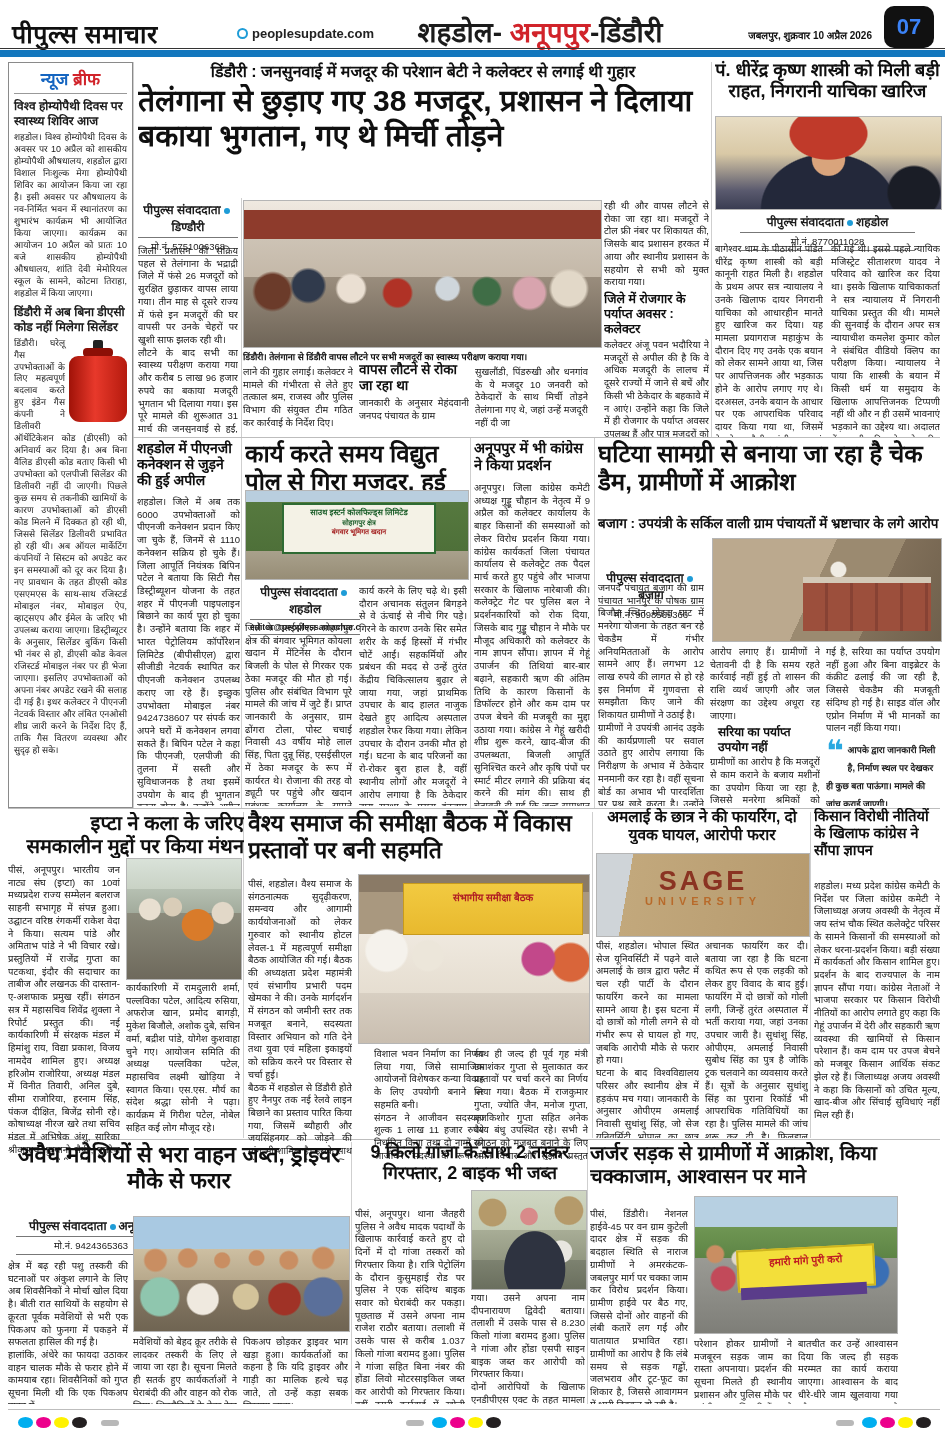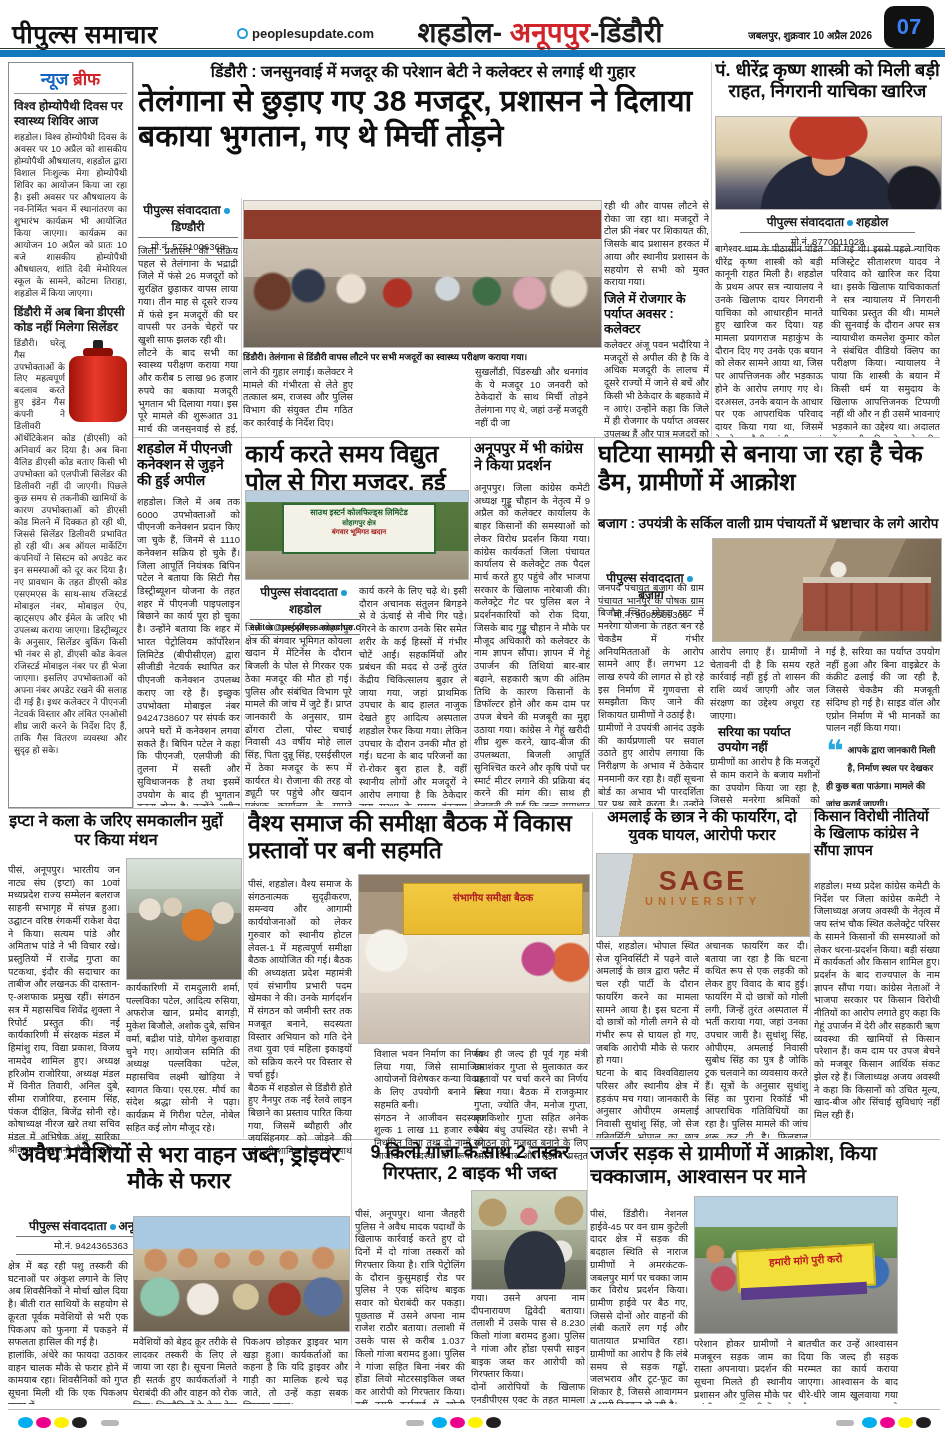--- a/index.html
+++ b/index.html
@@ -129,20 +129,24 @@
         radial-gradient(circle at 30% 60%, #eadfd2 0 5%, transparent 6%),
         radial-gradient(circle at 43% 63%, #b03226 0 6%, transparent 7%),
         radial-gradient(circle at 57% 60%, #cfd6db 0 5%, transparent 6%),
         radial-gradient(circle at 68% 62%, #3f6d46 0 5%, transparent 6%),
         radial-gradient(circle at 80% 63%, #d8a4ae 0 5%, transparent 6%),
         radial-gradient(circle at 91% 60%, #e2d8c8 0 5%, transparent 6%),
         linear-gradient(180deg,#efe9e0 0%,#ece5dc 6%,#8e3b2c 6%,#8e3b2c 26%,#cdc3b5 26%,#c4b8a8 52%,#9a8d7d 52%,#6f6558 100%);"></div>
   <div class="abs caption" style="left:243px;top:350px;width:357px;">डिंडौरी। तेलंगाना से डिंडौरी वापस लौटने पर सभी मजदूरों का स्वास्थ्य परीक्षण कराया गया।</div>
 
   <div class="abs body-text" style="left:243px;top:366px;width:110px;height:72px;">लाने की गुहार लगाई। कलेक्टर ने मामले की गंभीरता से लेते हुए तत्काल श्रम, राजस्व और पुलिस विभाग की संयुक्त टीम गठित कर कार्रवाई के निर्देश दिए।</div>
+  <div class="abs" style="left:359px;top:362px;width:110px;height:76px;overflow:hidden;">
+    <div class="subhead" style="font-size:13.5px;">वापस लौटने से रोका जा रहा था</div>
+    <div class="body-text" style="margin-top:3px;">जानकारी के अनुसार मेहंदवानी जनपद पंचायत के ग्राम</div>
+  </div>
   <div class="abs body-text" style="left:475px;top:366px;width:113px;height:72px;">सुखलौंडी, पिंडरुखी और धनगांव के ये मजदूर 10 जनवरी को ठेकेदारों के साथ मिर्ची तोड़ने तेलंगाना गए थे, जहां उन्हें मजदूरी नहीं दी जा</div>
 
   <div class="abs" style="left:604px;top:200px;width:105px;height:237px;overflow:hidden;">
     <div class="body-text">रही थी और वापस लौटने से रोका जा रहा था। मजदूरों ने टोल फ्री नंबर पर शिकायत की, जिसके बाद प्रशासन हरकत में आया और स्थानीय प्रशासन के सहयोग से सभी को मुक्त कराया गया।</div>
     <div class="subhead" style="font-size:12.5px;margin:3px 0 2px;">जिले में रोजगार के पर्याप्त अवसर : कलेक्टर</div>
     <div class="body-text">कलेक्टर अंजू पवन भदौरिया ने मजदूरों से अपील की है कि वे अधिक मजदूरी के लालच में दूसरे राज्यों में जाने से बचें और किसी भी ठेकेदार के बहकावे में न आएं। उन्होंने कहा कि जिले में ही रोजगार के पर्याप्त अवसर उपलब्ध हैं और पात्र मजदूरों को शासकीय योजनाओं का लाभ दिलाया जाएगा।</div>
   </div>
 
   <div class="abs headline" style="left:715px;top:60px;width:225px;font-size:18px;text-align:center;">पं. धीरेंद्र कृष्ण शास्त्री को मिली बड़ी राहत, निगरानी याचिका खारिज</div>
   <div class="photo" style="left:715px;top:116px;width:225px;height:92px;
@@ -202,21 +206,21 @@
   </div>
   <div class="abs" style="left:826px;top:646px;width:114px;height:160px;overflow:hidden;">
     <div class="body-text">गई है, सरिया का पर्याप्त उपयोग नहीं हुआ और बिना वाइब्रेटर के कंक्रीट ढलाई की जा रही है, जिससे चेकडैम की मजबूती संदिग्ध हो गई है। साइड वॉल और एप्रोन निर्माण में भी मानकों का पालन नहीं किया गया।</div>
     <div style="margin-top:4px;">
       <span class="quote-mark">❝</span>
       <span class="quote-text">आपके द्वारा जानकारी मिली है, निर्माण स्थल पर देखकर ही कुछ बता पाऊंगा। मामले की जांच कराई जाएगी।</span>
     </div>
 
   </div>
 
-  <div class="abs headline" style="left:0;top:812px;width:232px;font-size:16px;text-align:center;">इप्टा ने कला के जरिए समकालीन मुद्दों पर किया मंथन</div>
+  <div class="abs headline" style="left:12px;top:812px;width:232px;font-size:20px;text-align:right;">इप्टा ने कला के जरिए समकालीन मुद्दों पर किया मंथन</div>
   <div class="abs body-text" style="left:8px;top:864px;width:112px;height:296px;">पीसं, अनूपपुर। भारतीय जन नाट्य संघ (इप्टा) का 10वां मध्यप्रदेश राज्य सम्मेलन बलराज साहनी सभागृह में संपन्न हुआ। उद्घाटन वरिष्ठ रंगकर्मी राकेश वेदा ने किया। सत्यम पांडे और अमिताभ पांडे ने भी विचार रखे। प्रस्तुतियों में राजेंद्र गुप्ता का पटकथा, इंदौर की सदाचार का ताबीज और लखनऊ की दास्तान-ए-अशफाक प्रमुख रहीं। संगठन सत्र में महासचिव शिवेंद्र शुक्ला ने रिपोर्ट प्रस्तुत की। नई कार्यकारिणी में संरक्षक मंडल में हिमांशु राय, विद्या प्रकाश, विजय नामदेव शामिल हुए। अध्यक्ष हरिओम राजोरिया, अध्यक्ष मंडल में विनीत तिवारी, अनिल दुबे, सीमा राजोरिया, हरनाम सिंह, पंकज दीक्षित, बिजेंद्र सोनी रहे। कोषाध्यक्ष नीरज खरे तथा सचिव मंडल में अभिषेक अंशु, सारिका श्रीवास्तव, हुरबानो सैफी, गुलरेज खान, आयुष सोनी शामिल हुए।</div>
   <div class="photo" style="left:126px;top:858px;width:114px;height:120px;
        background:
         radial-gradient(circle at 20% 42%, #e8dfd0 0 9%, transparent 10%),
         radial-gradient(circle at 40% 40%, #d9cdb8 0 9%, transparent 10%),
         radial-gradient(circle at 62% 55%, #d97b2a 0 16%, transparent 17%),
         radial-gradient(circle at 84% 45%, #e2d8c8 0 9%, transparent 10%),
         linear-gradient(180deg,#d9e2d9 0,#c9d2c5 25%,#b6c0b2 25%,#a2ab9c 45%,#8b8a7b 45%,#6e695c 100%);"></div>
   <div class="abs body-text" style="left:126px;top:982px;width:114px;height:178px;">कार्यकारिणी में रामदुलारी शर्मा, पल्लविका पटेल, आदित्य रुसिया, अफरोज खान, प्रमोद बागड़ी, मुकेश बिजौले, अशोक दुबे, सचिन वर्मा, बद्रीश पांडे, योगेश कुशवाहा चुने गए। आयोजन समिति की अध्यक्ष पल्लविका पटेल, महासचिव लक्ष्मी खोड़िया ने स्वागत किया। एस.एस. मौर्य का संदेश श्रद्धा सोनी ने पढ़ा। कार्यक्रम में गिरीश पटेल, नोबेल सहित कई लोग मौजूद रहे।</div>
 

